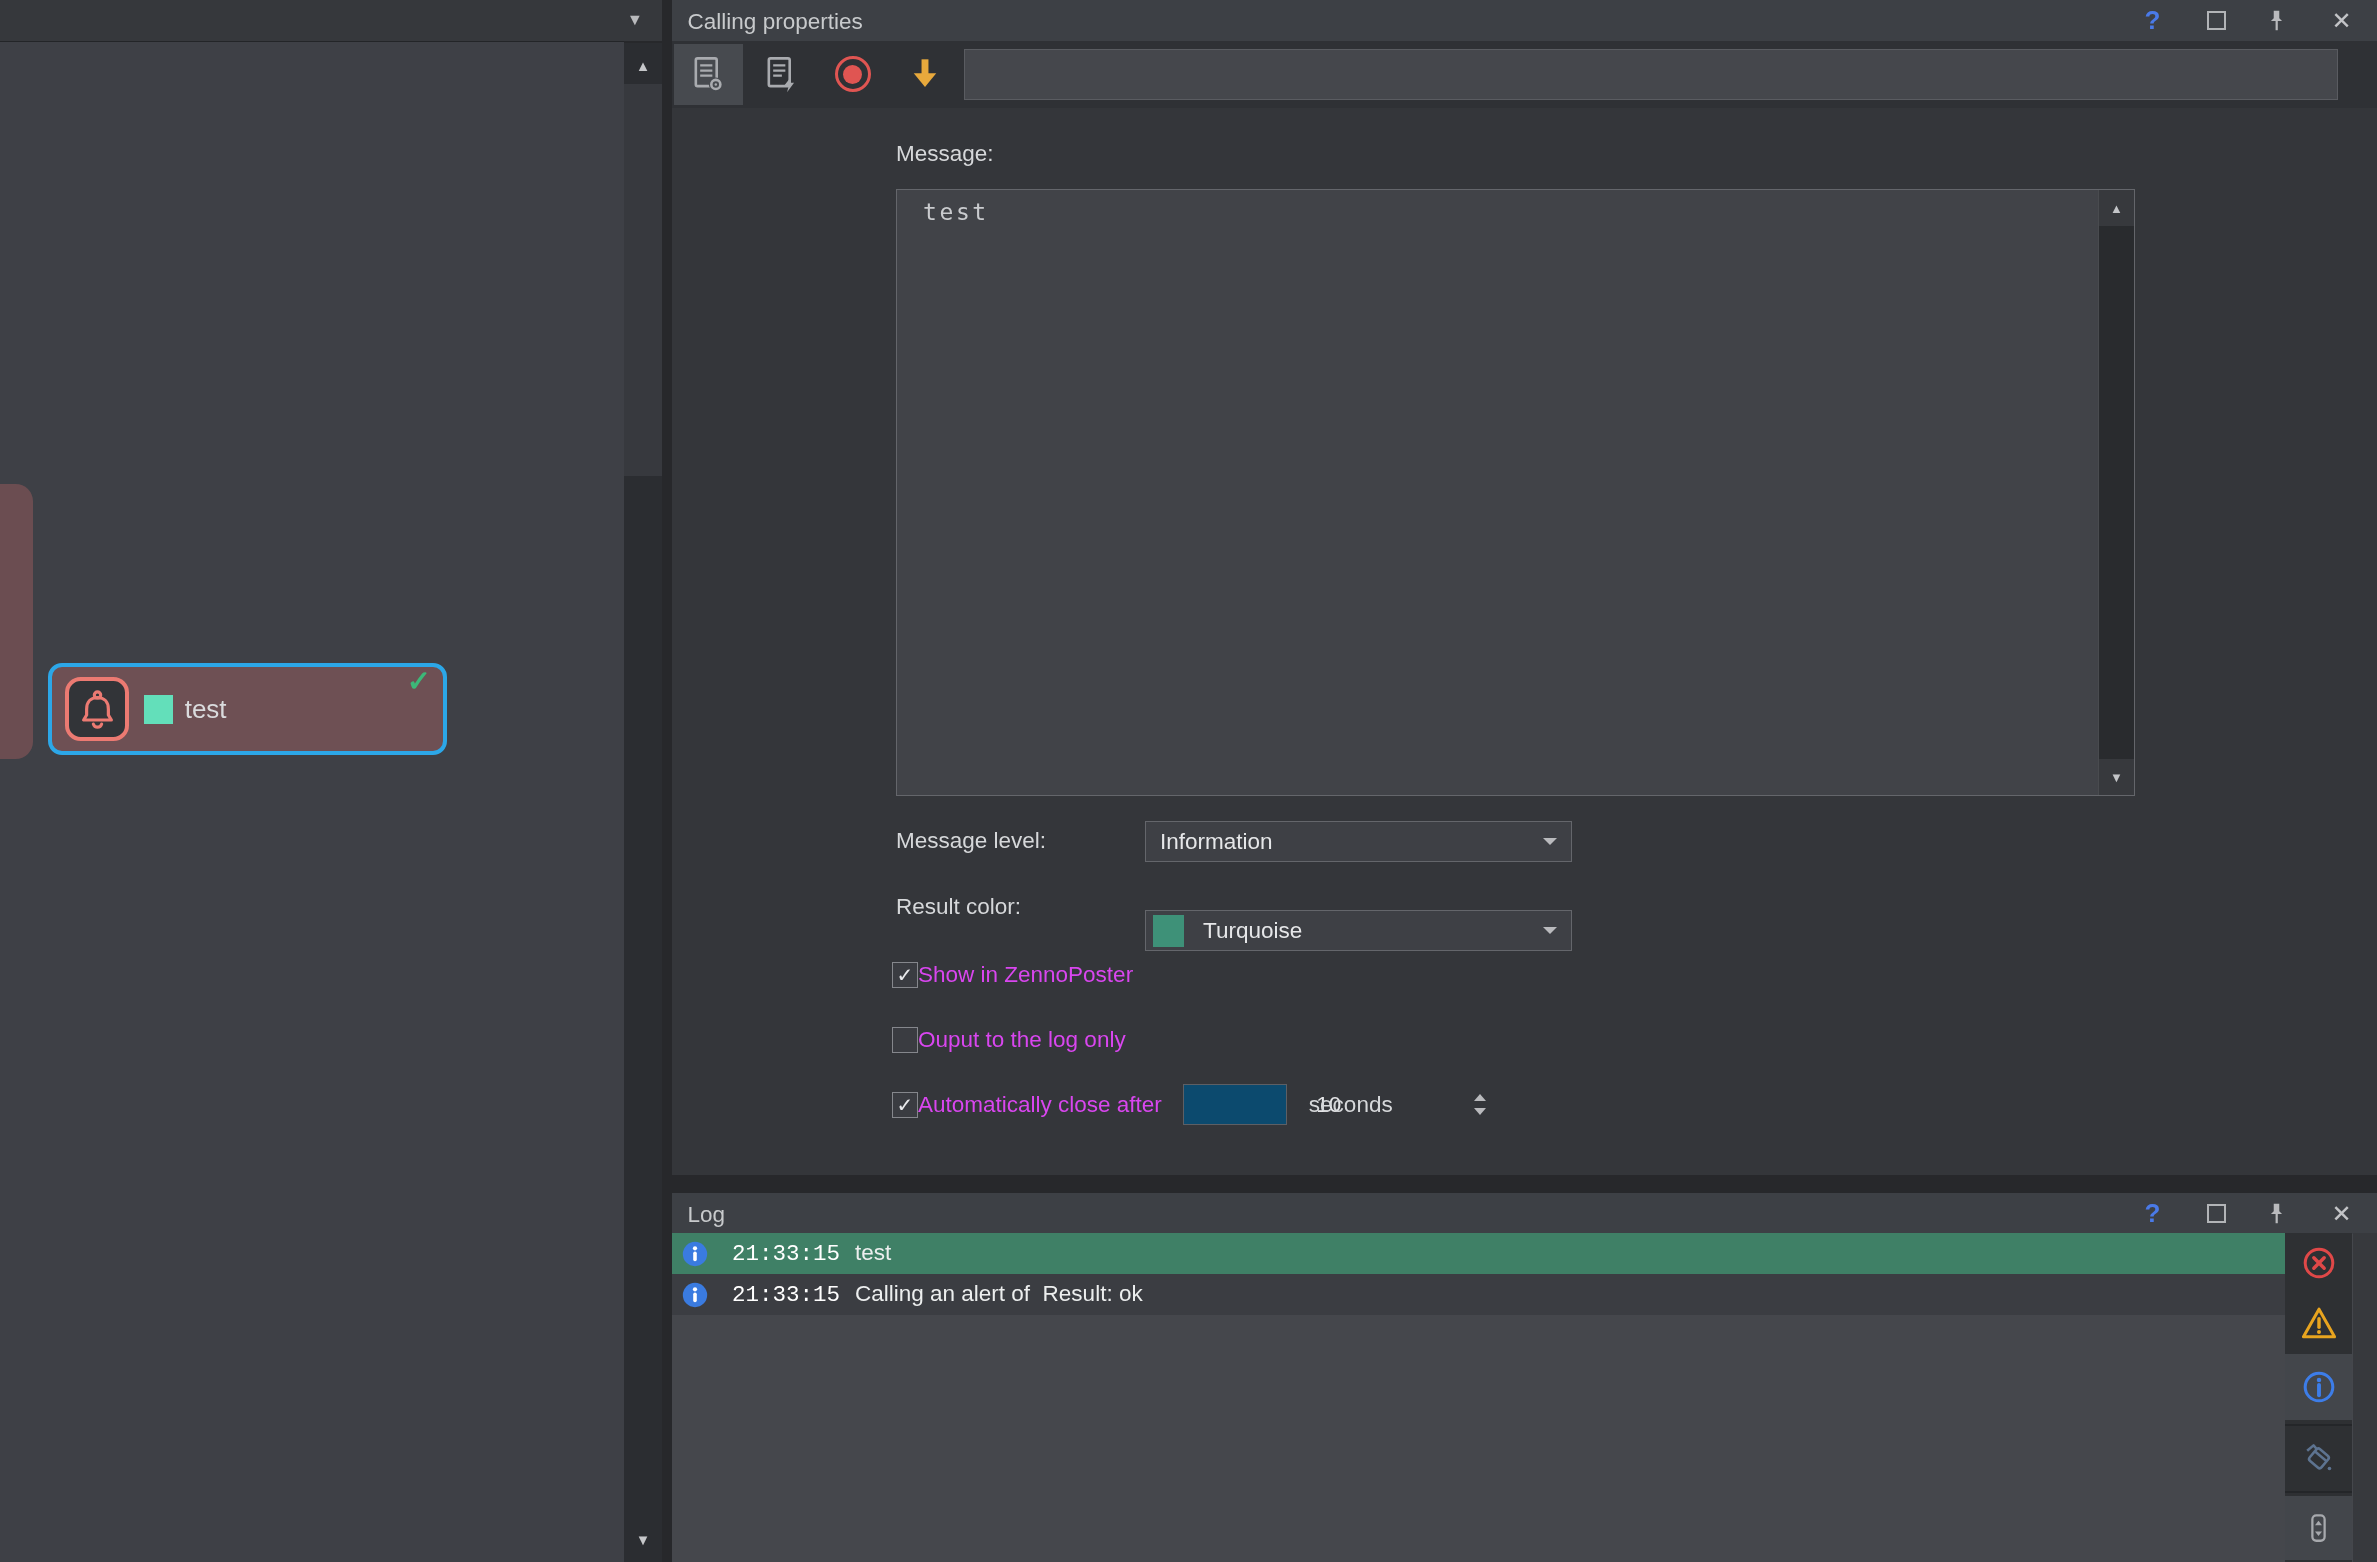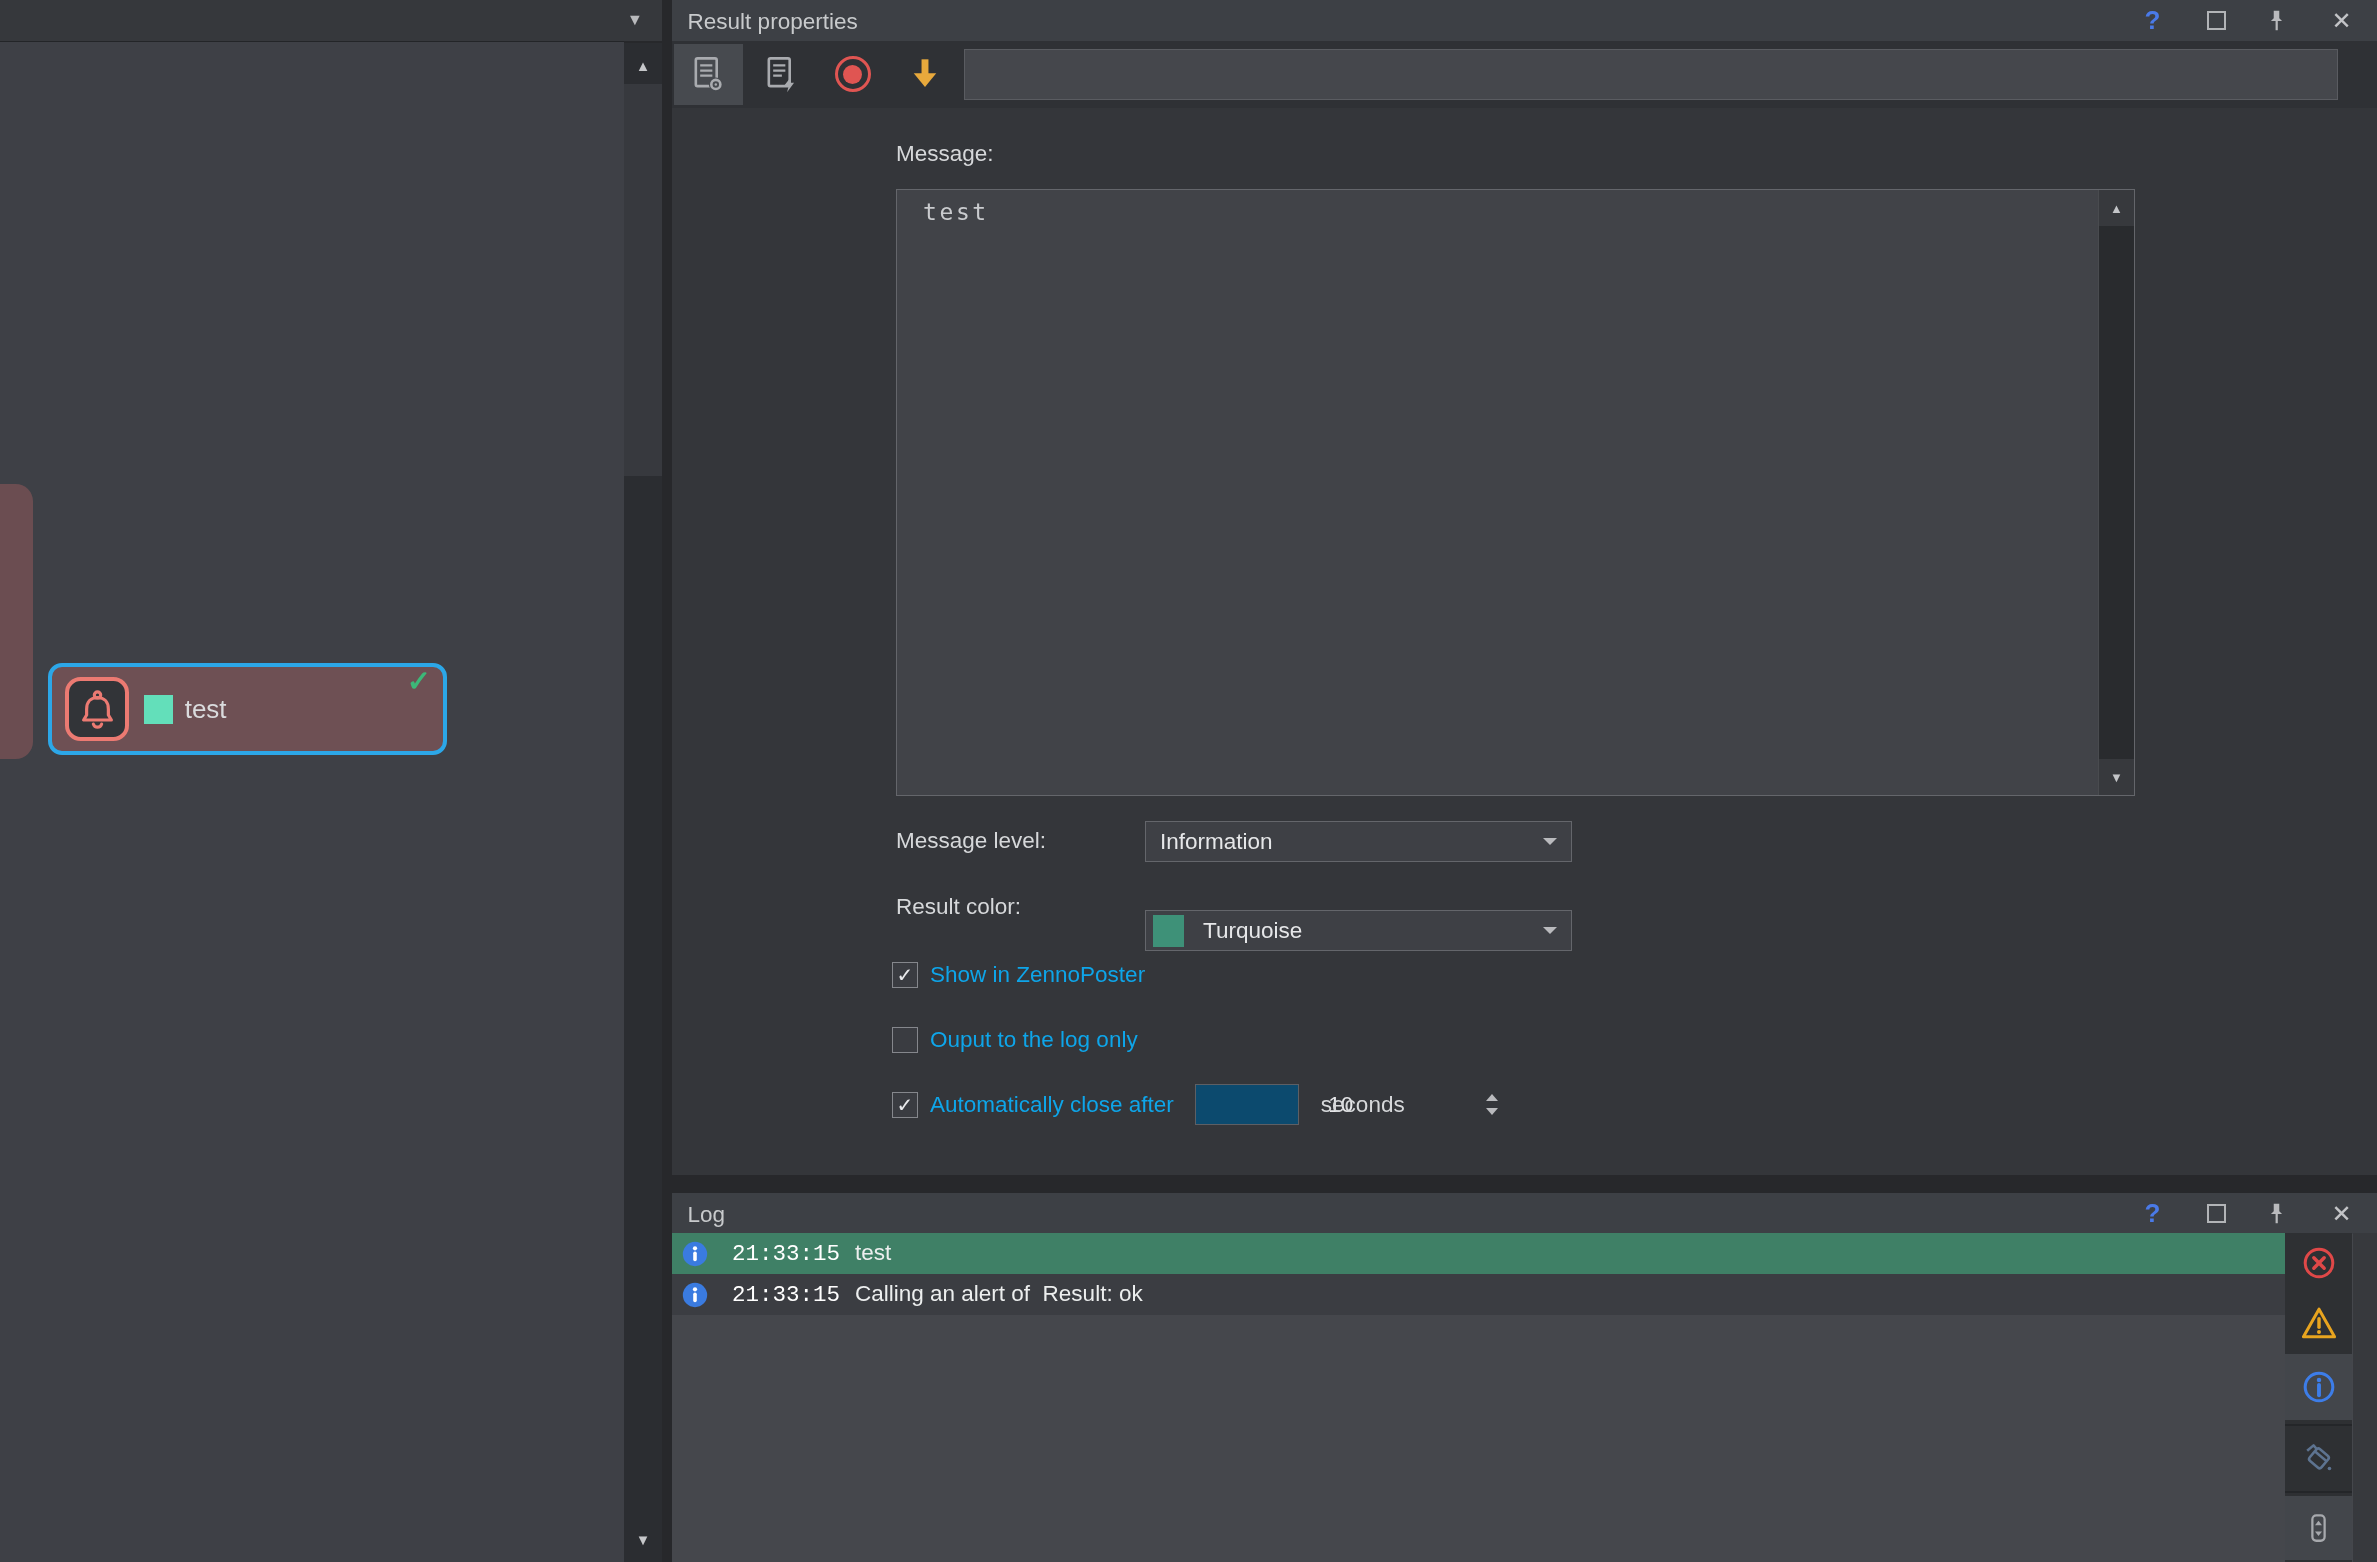--- a/index.html
+++ b/index.html
@@ -83,21 +83,21 @@
              border-left:7px solid transparent; border-right:7px solid transparent; border-top:7.8px solid #b9babd; }
   .dd-swatch{ width:31px; height:32px; margin-left:7px; display:inline-block; }
   .dd-color .dd-val{ margin-left:19px; }
   .cbrow{ position:absolute; left:220px; height:41px; display:flex; align-items:center; }
   .cbrow.r1{ top:954px; } .cbrow.r2{ top:1019px;justify-content:flex-end; } .cbrow.r3{ top:1084px; }
   .cb{
     width:26px; height:26px; background:#3a3c41; border:1.7px solid #85878c;
     display:flex; align-items:center; justify-content:center; cursor:pointer;
     color:#e9eaec; font-size:20px;
   }
-  .cblabel{ margin-left:12px; font-size:22.5px; color:#0ea5e9; }
+  .cblabel{ font-size:22.5px; color:#d946ef; }
   .spinner{ display:flex; margin-left:21px; width:104px; height:41px; background:#0c4a6e; border:1.7px solid #5d5f64; }
   .spin-val{ flex:1; border:none; background:transparent; color:#e6e7e9; font-size:22.5px; text-align:center; outline:none;
              font-family:"Liberation Sans", sans-serif; }
   .spin-arrows{ width:22.5px; display:flex; flex-direction:column; align-items:center; justify-content:center; gap:7px; }
   .spin-up{ width:0; height:0; border-left:6px solid transparent; border-right:6px solid transparent; border-bottom:7px solid #b9babd; cursor:pointer; }
   .spin-dn{ width:0; height:0; border-left:6px solid transparent; border-right:6px solid transparent; border-top:7px solid #b9babd; cursor:pointer; }
   .sec-lbl{ margin-left:22px; font-size:22.5px; color:#d6d8da; }
   
   .logbody{ position:absolute; left:0; top:40px; width:1613px; bottom:0; background:#45474c; overflow:hidden; }
   .lrow{ position:relative; height:41px; background:#3b3d42; cursor:default; }
@@ -146,21 +146,21 @@
     <div class="sb-thumb"></div>
     <div class="sb-btn bottom">
         <span>▼</span>
       </div>
   </div>
 
   <div class="right">
 
     <section class="panel props">
       <header class="phead">
-        <span class="ptitle">Result properties</span>
+        <span class="ptitle">Calling properties</span>
         <div class="tb-icons">
           <span class="tb-help">?</span>
           <span class="tb-max"></span>
           <span class="tb-pin">
             <svg width="21" height="24" viewBox="0 0 22 26">
                 <path d="M8 2 h6 v8 l3 3 H5 l3-3 z" fill="#b9babd"></path>
                 <rect x="10" y="13" width="2.4" height="10" fill="#b9babd"></rect>
               </svg>
           </span>
           <span class="tb-close">✕</span>

